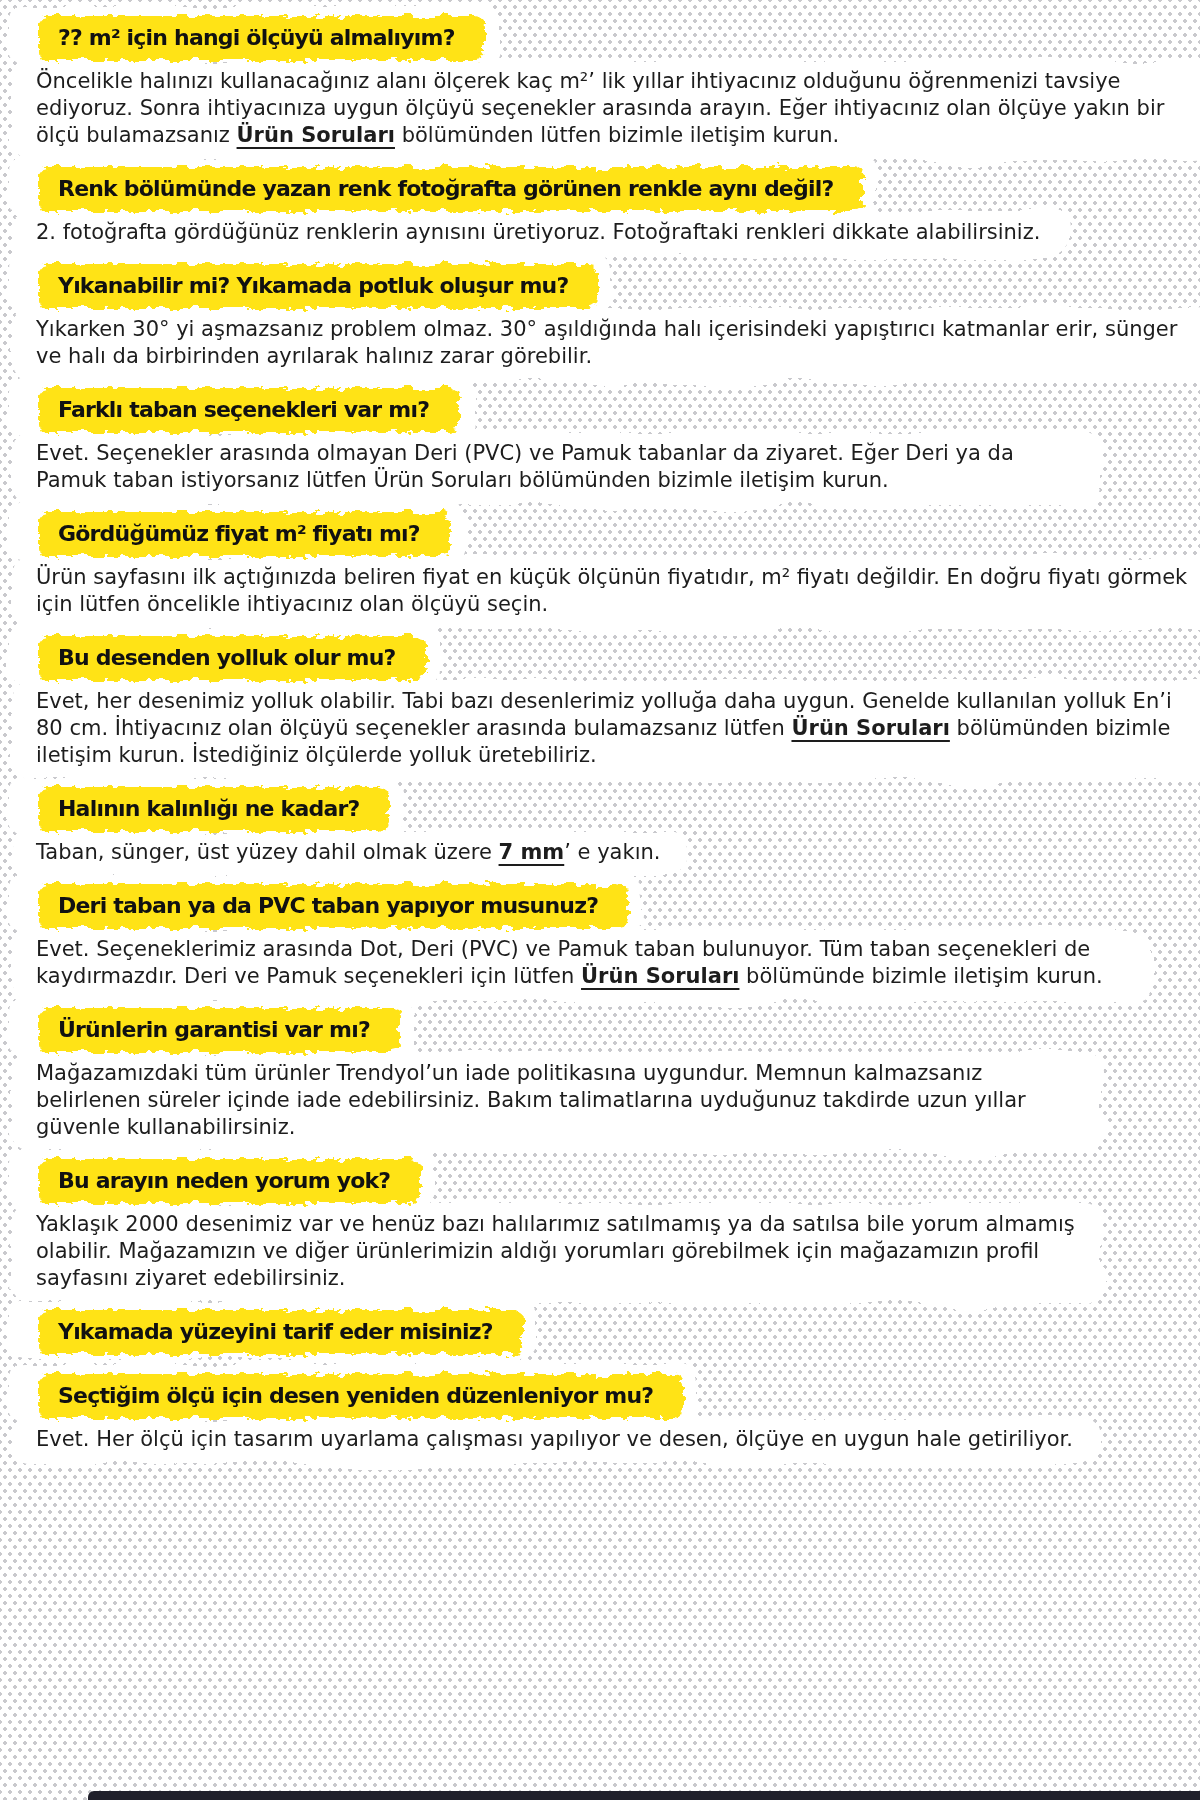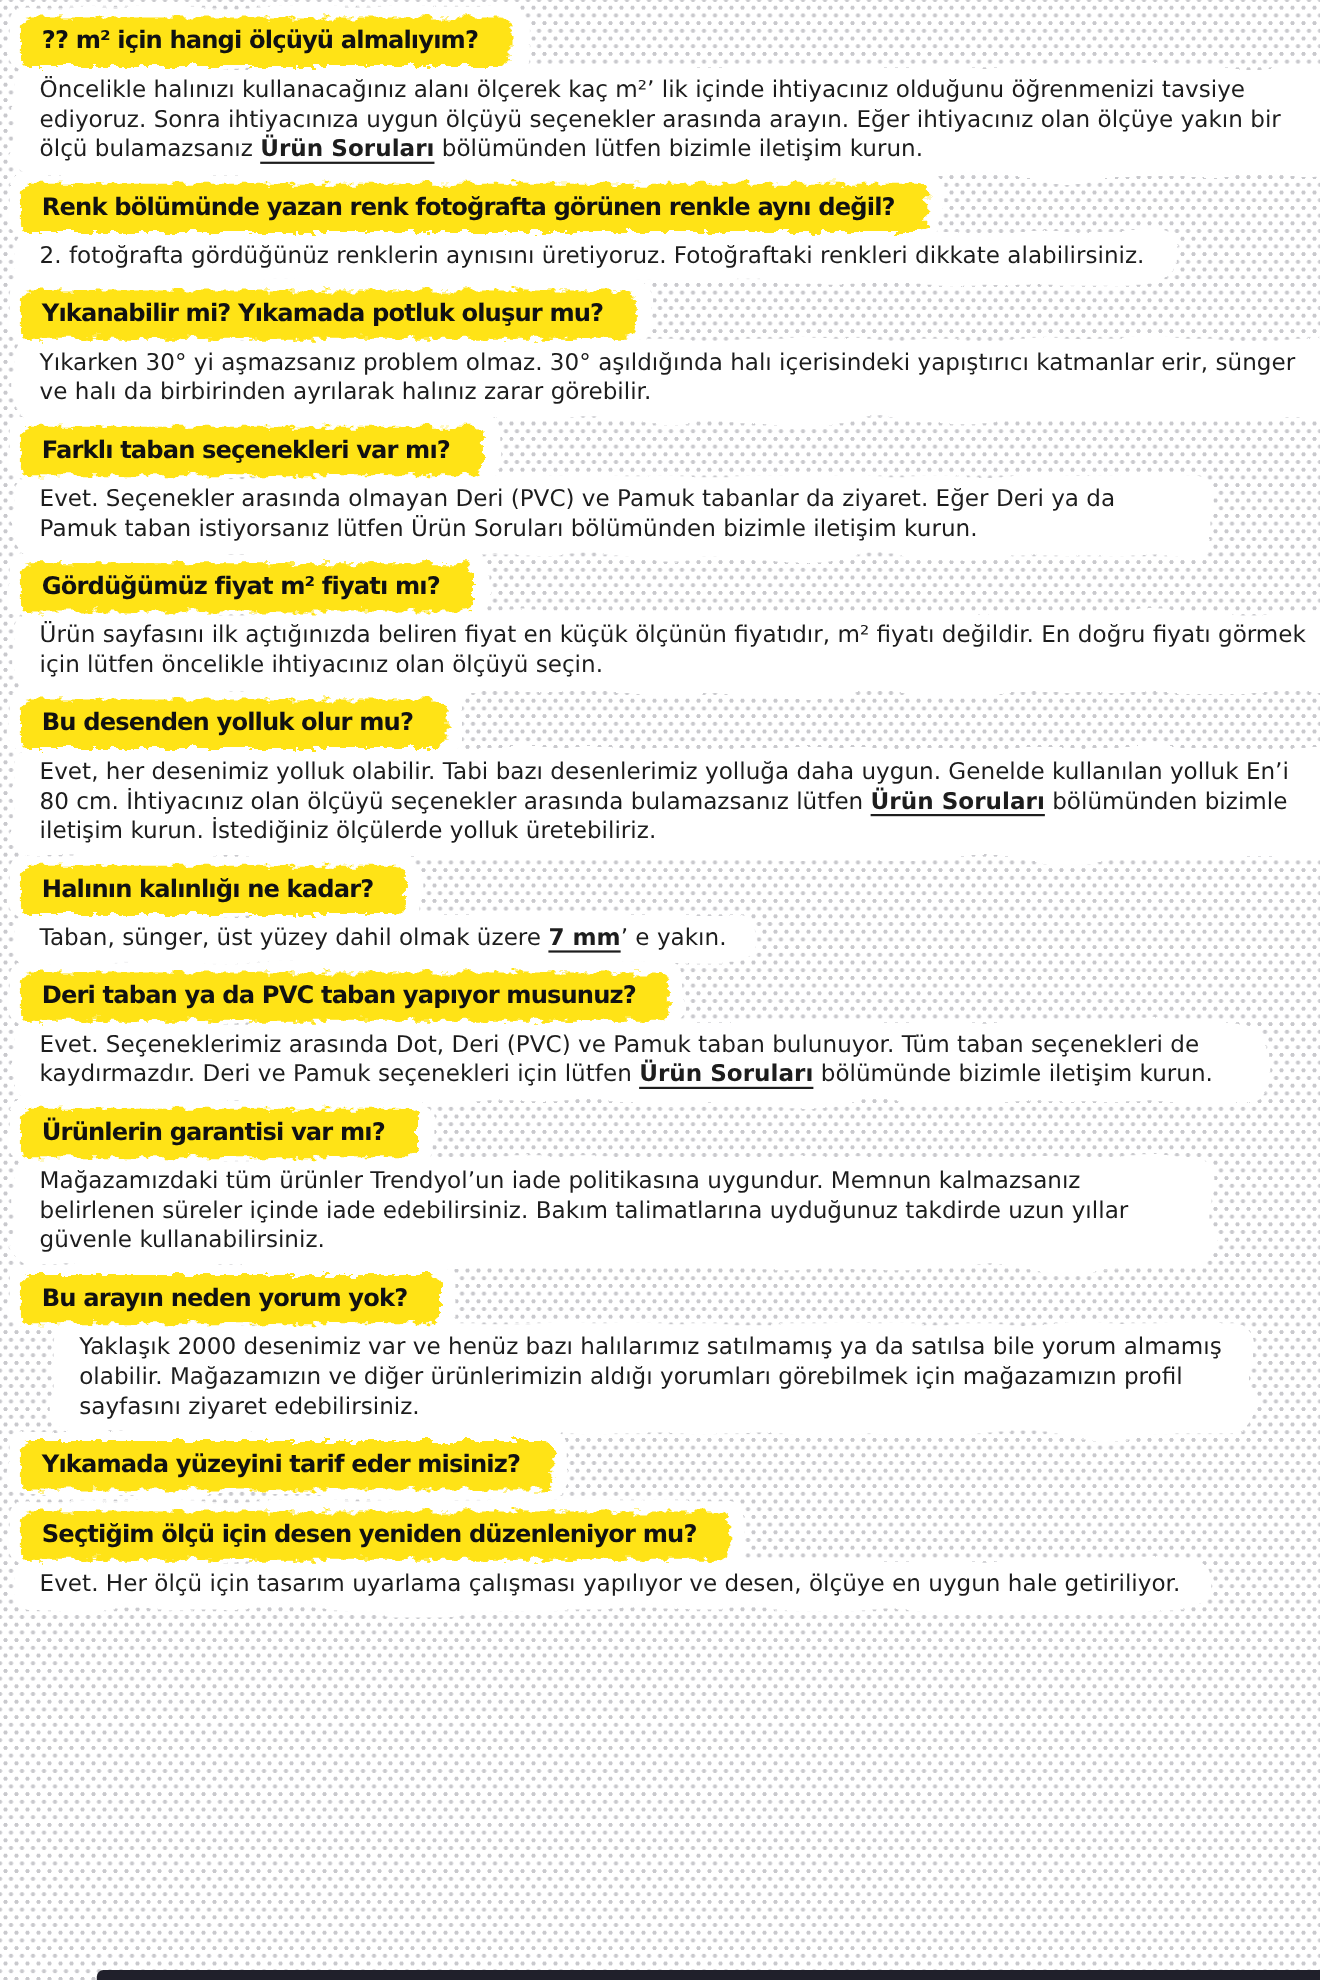--- a/index.html
+++ b/index.html
@@ -30,21 +30,21 @@
     margin:0;width:fit-content;max-width:1130px;
     font-size:22px;line-height:48px;font-weight:bold;letter-spacing:-0.8px;
     color:var(--heading-color);position:relative;white-space:nowrap;
   }
   .q::before{ 
     content:"";position:absolute;z-index:-2;
     left:-28px;right:-36px;top:-9px;bottom:-5px;
     background:var(--background);border-radius:18px;
     filter:url(#rough-soft);
   }
-  .hl{position:relative;display:inline-block;padding:0 8px 0 2px;}
+  .hl{position:relative;display:inline-block;padding:0 8px 0 2px;margin-left:20px;}
   .hl-bg{ 
     position:absolute;z-index:-1;left:-17px;right:-22px;top:2px;bottom:2px;
     background:var(--highlight);border-radius:9px;
     filter:url(#rough-edge);
   }
   .q-text{position:relative;}
   
   .a{
     margin:6px 0 0 0;max-width:1150px;width:fit-content;
     font-size:21px;line-height:27px;font-weight:normal;
@@ -62,21 +62,21 @@
     text-decoration-thickness:2px;
     text-underline-offset:5px;
     text-decoration-color:var(--body-color);
     font-weight:bold;
   }
   
   section.faq-item:nth-of-type(4)  .a{max-width:1040px;}
   section.faq-item:nth-of-type(5)  .a{max-width:1170px;}
   section.faq-item:nth-of-type(8)  .a{max-width:1088px;}
   section.faq-item:nth-of-type(9)  .a{max-width:1040px;}
-  section.faq-item:nth-of-type(10) .a{max-width:1040px;margin-left:36px;}
+  section.faq-item:nth-of-type(10) .a{max-width:1040px;}
   
   .bottom-bar{
     position:absolute;left:88px;right:0;bottom:0;height:9px;
     background:var(--bottom-bar-color);border-top-left-radius:6px;
   }
   svg.defs{position:absolute;width:0;height:0;}
 </style>
 </head>
 <body>
 
@@ -95,21 +95,21 @@
 
 <main>
 
     <section class="faq-item">
       <h2 class="q">
         <span class="hl">
           <i class="hl-bg"></i>
           <span class="q-text">?? m² için hangi ölçüyü almalıyım?</span>
         </span>
       </h2>
-      <p class="a"><span>Öncelikle halınızı kullanacağınız alanı ölçerek kaç m²’ lik içinde ihtiyacınız olduğunu öğrenmenizi tavsiye ediyoruz. Sonra ihtiyacınıza uygun ölçüyü seçenekler arasında arayın. Eğer ihtiyacınız olan ölçüye yakın bir ölçü bulamazsanız </span><span class="u">Ürün Soruları</span><span> bölümünden lütfen bizimle iletişim kurun.</span></p>
+      <p class="a"><span>Öncelikle halınızı kullanacağınız alanı ölçerek kaç m²’ lik yıllar ihtiyacınız olduğunu öğrenmenizi tavsiye ediyoruz. Sonra ihtiyacınıza uygun ölçüyü seçenekler arasında arayın. Eğer ihtiyacınız olan ölçüye yakın bir ölçü bulamazsanız </span><span class="u">Ürün Soruları</span><span> bölümünden lütfen bizimle iletişim kurun.</span></p>
     </section>
 
     <section class="faq-item">
       <h2 class="q">
         <span class="hl">
           <i class="hl-bg"></i>
           <span class="q-text">Renk bölümünde yazan renk fotoğrafta görünen renkle aynı değil?</span>
         </span>
       </h2>
       <p class="a"><span>2. fotoğrafta gördüğünüz renklerin aynısını üretiyoruz. Fotoğraftaki renkleri dikkate alabilirsiniz.</span></p>

